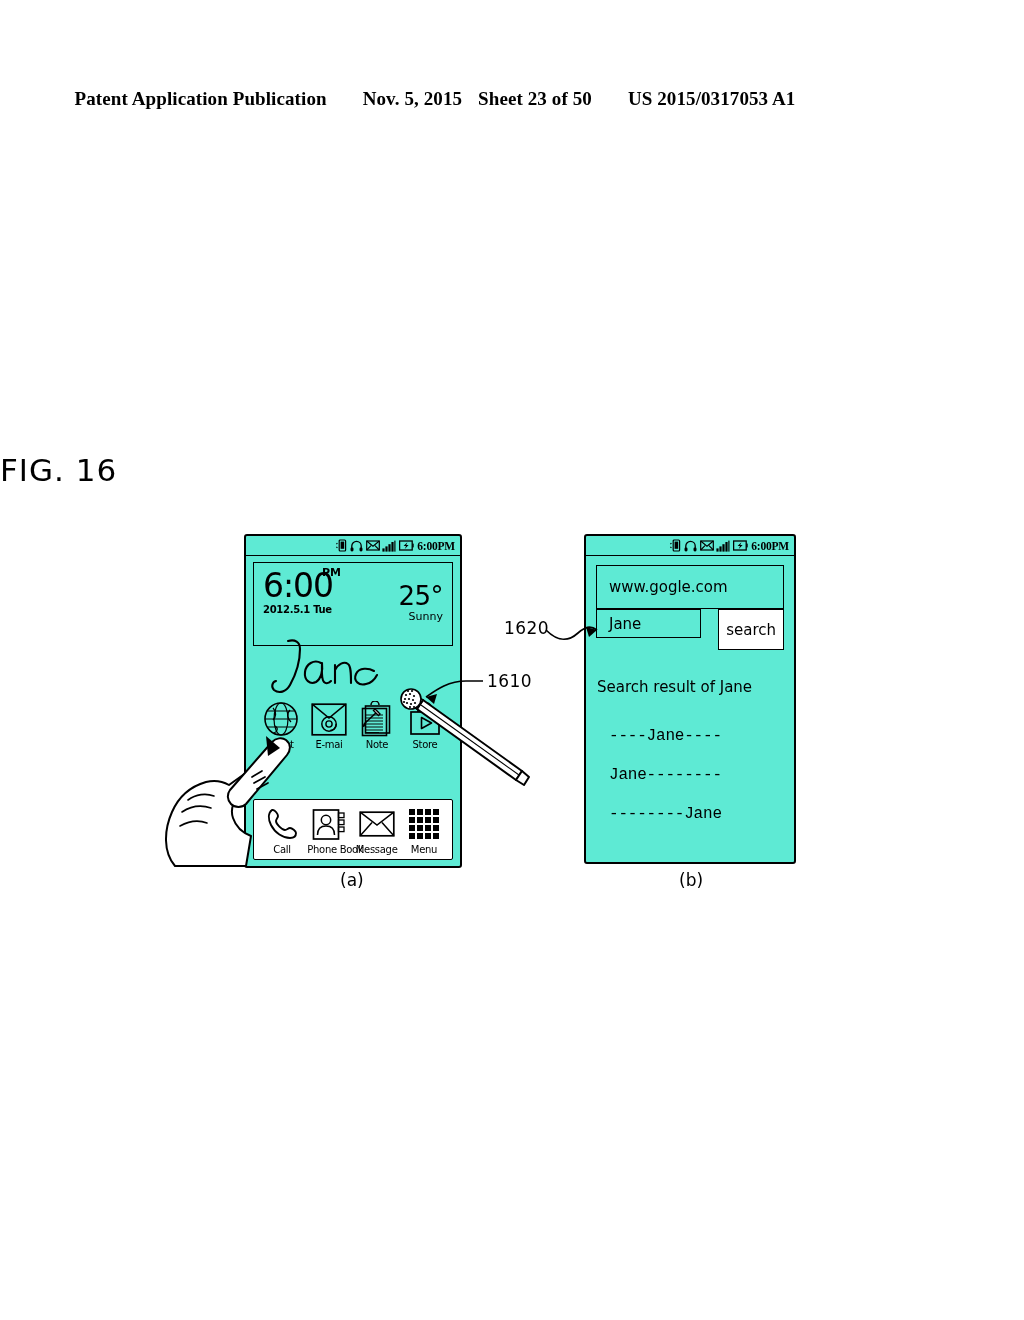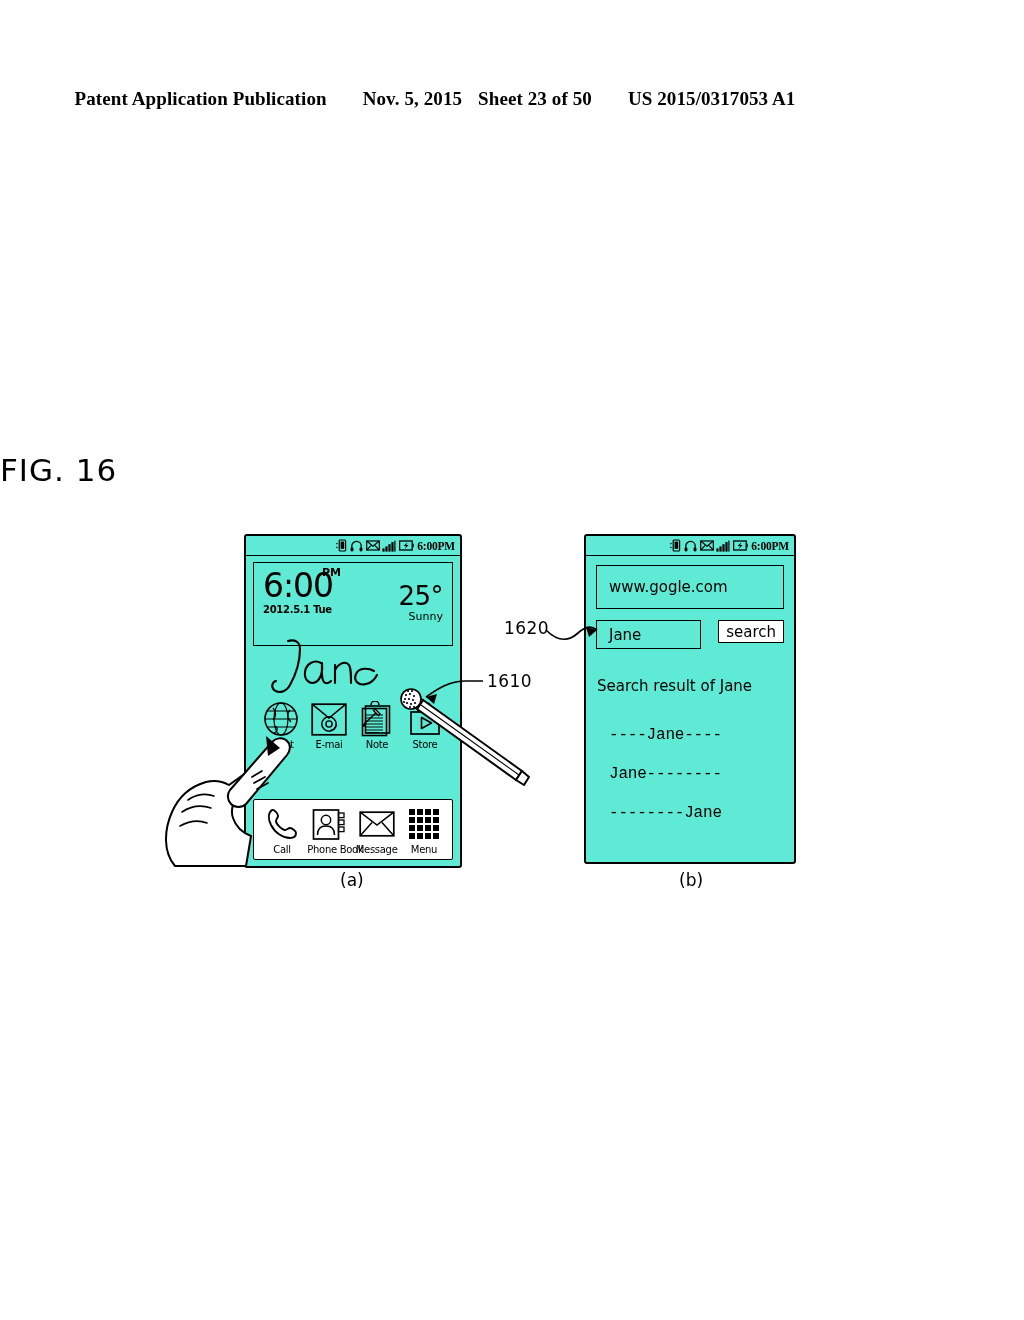--- a/index.html
+++ b/index.html
@@ -193,39 +193,38 @@
     border: 1.8px solid #000;
     height: 44px;
     display: flex;
     align-items: center;
     padding-left: 12px;
     font-family: "DejaVu Sans", sans-serif;
     font-size: 15px;
   }
   .search-row {
     display: flex;
-    margin-top: 11px;
     gap: 17px;
     text-align: right;
   }
   .search-field {
     box-sizing: border-box;
     border: 1.8px solid #000;
     height: 29px;
     flex: 1;
     display: flex;
     align-items: center;
     padding-left: 12px;
     font-family: "DejaVu Sans", sans-serif;
     font-size: 15px;
   }
   .search-btn {
     box-sizing: border-box;
     border: 1.8px solid #000;
-    height: 23px;
+    height: 41px;
     padding: 0 7px;
     display: flex;
     align-items: center;
     font-family: "DejaVu Sans", sans-serif;
     font-size: 15px;
     background: #fff;
   }
   .result-heading {
     font-family: "DejaVu Sans", sans-serif;
     font-size: 15px;

